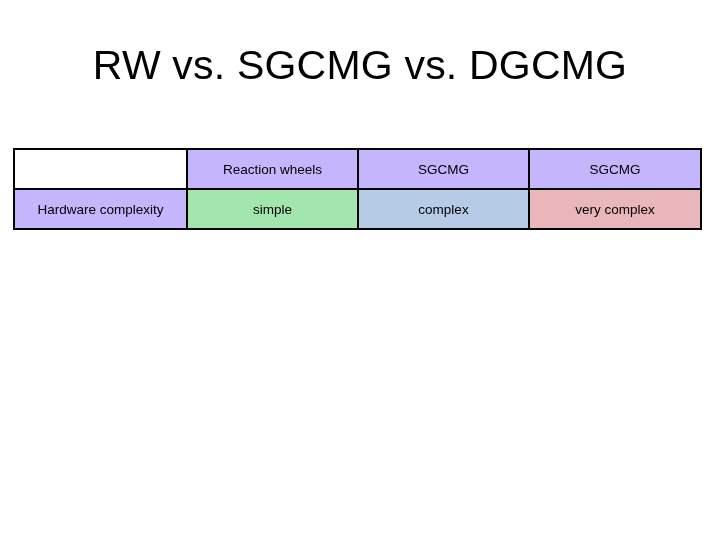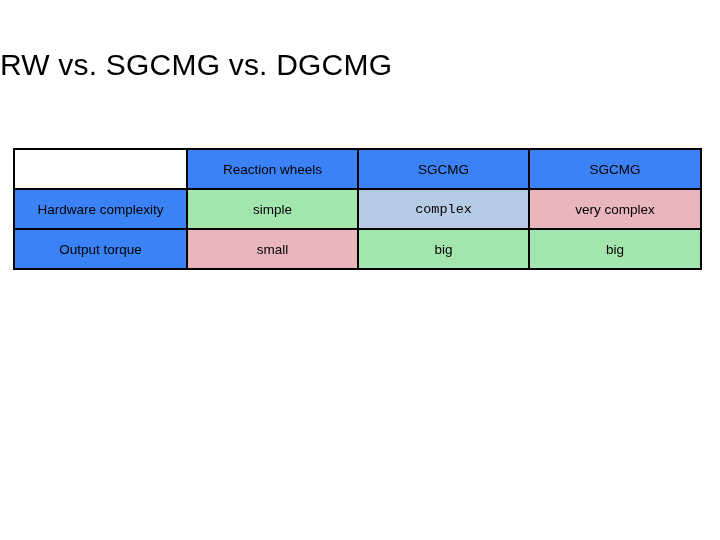--- a/index.html
+++ b/index.html
@@ -22,22 +22,22 @@
     width: 720px;
     height: 540px;
     background: #ffffff;
   }
 
   #slide-title {
     position: absolute;
     left: 0;
     top: 44px;
     width: 720px;
-    text-align: left;
-    font-size: 30px;
+    text-align: center;
+    font-size: 41px;
     line-height: 42px;
     font-weight: normal;
     color: #000000;
     letter-spacing: 0.2px;
     white-space: nowrap;
   }
 
   #comparison-table-wrap {
     position: absolute;
     left: 13px;
@@ -60,30 +60,30 @@
   table.cmp td {
     border: 2px solid #000000;
     height: 40px;
     padding: 1px 4px;
     font-size: 13.5px;
     line-height: 17px;
     font-weight: normal;
     color: #000000;
     text-align: center;
     vertical-align: middle;
-    background: #3b82f6;
+    background: #c4b5fd;
     box-sizing: border-box;
   }
 
   table.cmp th.corner-cell {
     background: #ffffff;
   }
 
   .cell-green  { background: #a3e6ad !important; }
-  .cell-blue   { background: #b6cbe6 !important; font-family: Liberation Mono, monospace; }
+  .cell-blue   { background: #b6cbe6 !important; }
   .cell-pink   { background: #e9b6bb !important; }
 
   td.rowlabel {
     background: #ffffff;
     font-size: 13.5px;
     white-space: nowrap;
     margin-top: 16px;
   }
 </style>
 </head>
@@ -112,25 +112,19 @@
       <tbody>
 
         <tr>
           <td class="rowlabel">Hardware complexity</td>
           <td class="cell-green">simple</td>
           <td class="cell-blue">complex</td>
           <td class="cell-pink">very complex</td>
         </tr>
 
 
-        <tr>
-          <td class="rowlabel">Output torque</td>
-          <td class="cell-pink">small</td>
-          <td class="cell-green">big</td>
-          <td class="cell-green">big</td>
-        </tr>
 
 
       </tbody>
     </table>
   </div>
 
 </div>
 
 </body></html>

